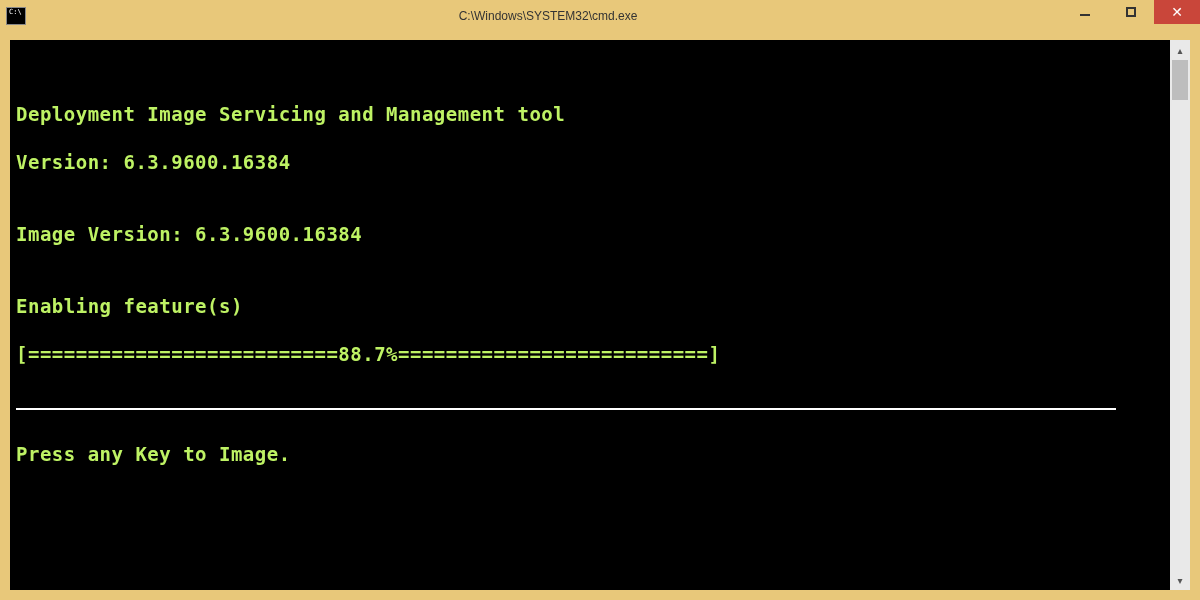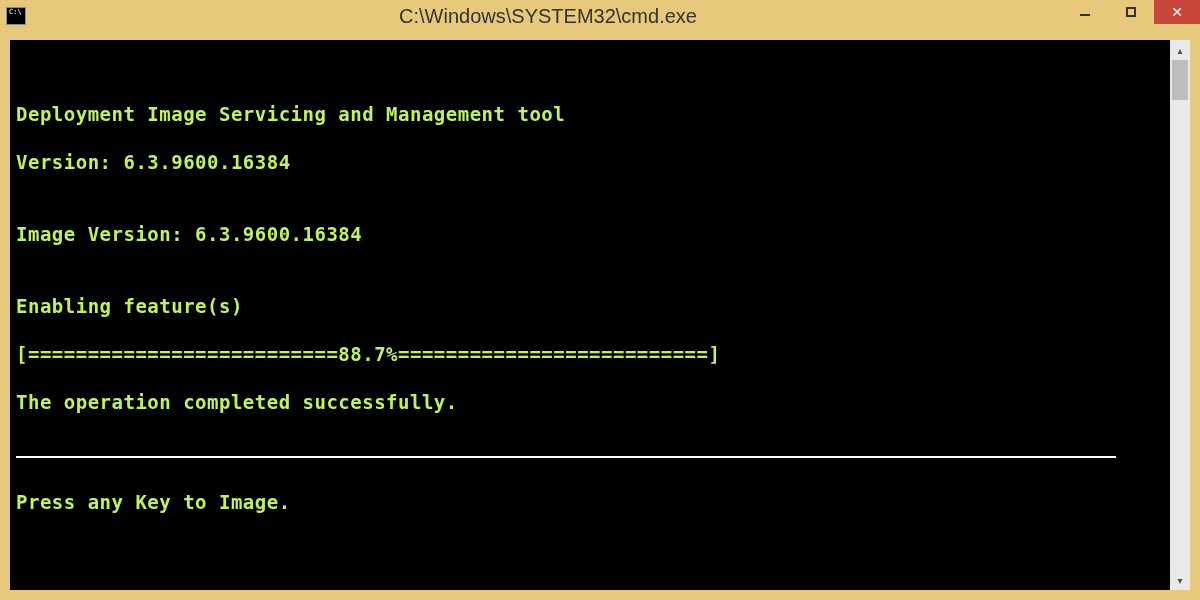--- a/index.html
+++ b/index.html
@@ -41,21 +41,21 @@
     }
     .app-icon-text {
       color: #fff;
       font-size: 7px;
       font-family: monospace;
       line-height: 7px;
     }
     .title-text {
       flex: 1;
       text-align: center;
-      font-size: 20px;
+      font-size: 12px;
       color: #333;
       font-family: "Segoe UI", Tahoma, sans-serif;
     }
     .window-controls {
       display: flex;
       align-items: flex-start;
       height: 100%;
     }
     .win-btn {
       width: 46px;
@@ -169,21 +169,20 @@
     <div class="console">
       <div class="console-content">
 <div></div>
 <div>Deployment Image Servicing and Management tool</div>
 <div>Version: 6.3.9600.16384</div>
 <div></div>
 <div>Image Version: 6.3.9600.16384</div>
 <div></div>
 <div>Enabling feature(s)</div>
 <div>[==========================88.7%==========================]</div>
-<div>The operation completed successfully.</div>
 <div class="divider-line"></div>
 <div>Press any Key to Image.</div>
       </div>
     </div>
     <div class="scrollbar">
       <div class="scroll-arrow">
         <span>▴</span>
       </div>
       <div class="scroll-track">
         <div class="scroll-thumb"></div>

